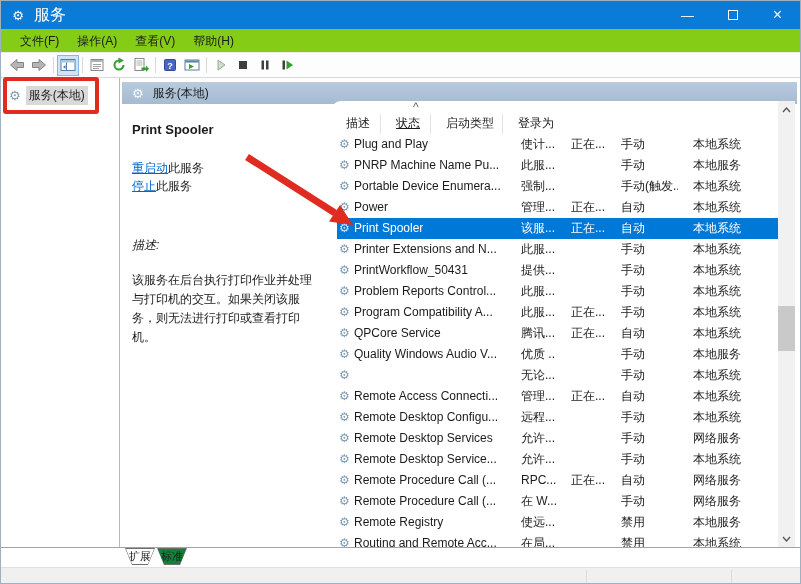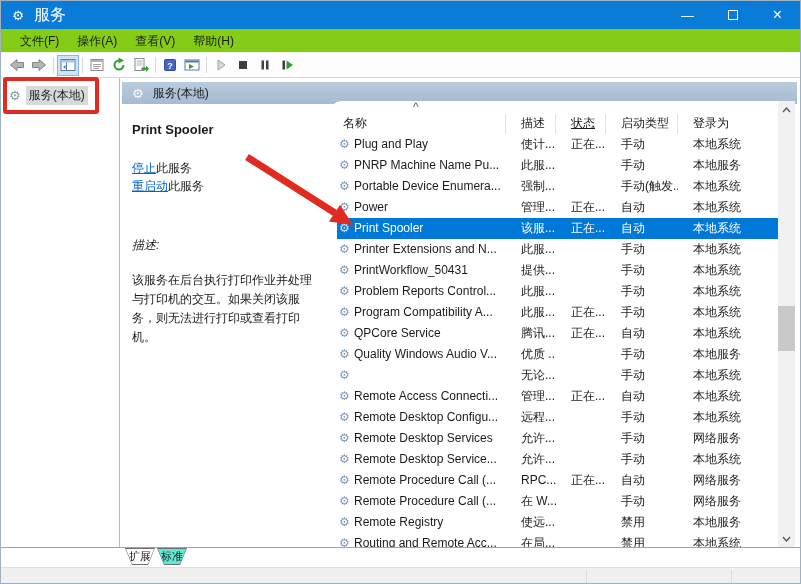--- a/index.html
+++ b/index.html
@@ -74,21 +74,21 @@
   .sb-btn { position:absolute; left:0; width:17px; height:17px; display:flex; align-items:center; justify-content:center; }
   .sb-up { top:0; } .sb-down { bottom:0; }
   .sb-thumb { position:absolute; left:0; top:205px; width:17px; height:45px; background:#c9c9c9; }
 
   
   .tabstrip { height:17px; background:#fff; border-top:1px solid #a3a3a3; display:flex; align-items:stretch; padding-left:124px; }
   .tab-outer { position:relative; height:17px; margin-right:2px; background:#6f6f6f;
                clip-path:polygon(0 0,100% 0,calc(100% - 7px) 100%,7px 100%); padding:0 15px; }
   .tab-inner { position:absolute; inset:1px; background:#fff; clip-path:polygon(0 0,100% 0,calc(100% - 6px) 100%,6px 100%);
                display:flex; align-items:center; justify-content:center; font-size:11px; }
-  .tab-outer.alt .tab-inner { background:#5eead4; }
+  .tab-outer.alt .tab-inner { background:#15803d; }
 
   .statusbar { position:relative; height:21px; margin-top:3px; background:#f0f0f0; border-top:1px solid #e0e0e0; }
   .sb-div { position:absolute; top:2px; bottom:2px; width:1px; background:#dcdcdc; }
 
   
   .anno-box { position:absolute; left:2px; top:76px; width:96px; height:37px; border:4px solid #e02b20; border-radius:3px; z-index:60; pointer-events:none; }
   .anno-arrow { position:absolute; left:0; top:0; z-index:60; pointer-events:none; }
 </style>
 </head>
 <body>
@@ -213,32 +213,31 @@
 
     <div class="rpane">
       <div class="pane-header">
         <span class="ph-gear">⚙</span>
         <span>服务(本地)</span>
       </div>
 
       <div class="info">
         <div class="svc-title">Print Spooler</div>
         <div class="svc-links">
+          <div><a>重启动</a><span>此服务</span></div>
           <div><a>停止</a><span>此服务</span></div>
-          <div><a>重启动</a><span>此服务</span></div>
         </div>
         <div class="svc-desc-label">描述:</div>
         <div class="svc-desc">该服务在后台执行打印作业并处理与打印机的交互。如果关闭该服务，则无法进行打印或查看打印机。</div>
       </div>
 
       <div class="table-panel">
         <div class="thead">
           <span class="sort-caret">^</span>
           <div class="hrow">
-            <div class="hcell h-name">名称</div>
             <div class="hcell h-desc">描述</div>
             <div class="hcell h-status">状态</div>
             <div class="hcell h-startup">启动类型</div>
             <div class="hcell h-logon">登录为</div>
           </div>
         </div>
 
         <div class="tbody">
   <div class="trow">
     <span class="cell c-name">

